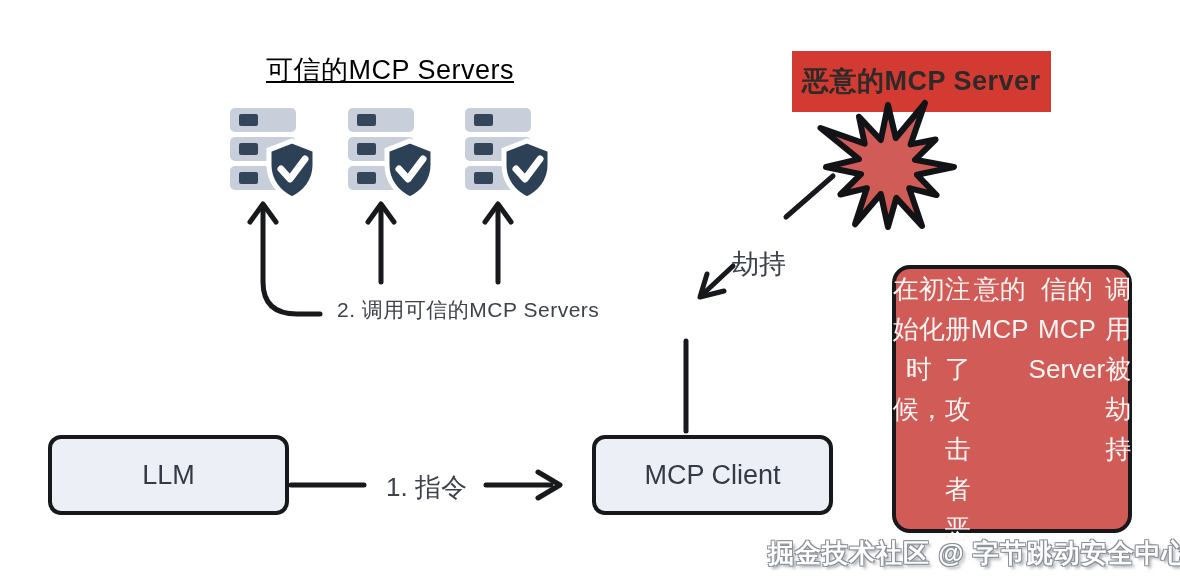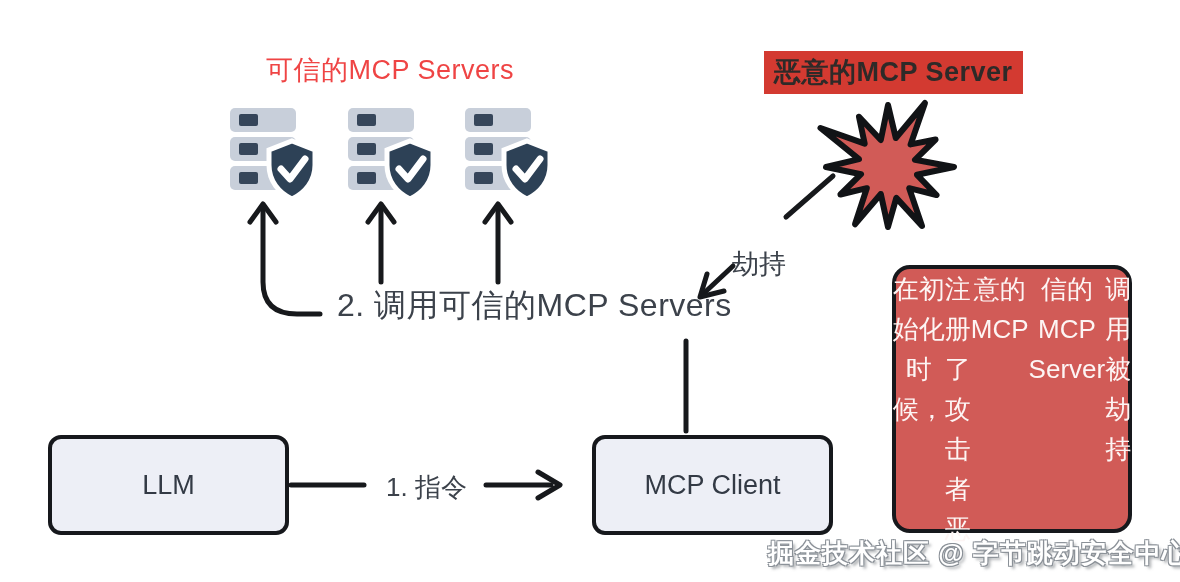--- a/index.html
+++ b/index.html
@@ -7,42 +7,42 @@
     width:1180px;height:582px;background:#ffffff;
     font-family:"Liberation Sans","DejaVu Sans",sans-serif;
     position:relative;overflow:hidden;
   }
   .canvas{position:absolute;inset:0;}
   .abs{position:absolute;}
   svg{display:block;}
 
   .diagram-title{
     left:240px;top:52px;width:300px;text-align:center;
-    font-size:27px;color:#ef4444;letter-spacing:.5px;
+    font-size:27px;color:#000000;letter-spacing:.5px;text-decoration:underline;
   }
   .server-icon{top:108px;width:88px;height:96px;}
   .mal-label{
-    left:764px;top:51px;height:37px;line-height:37px;padding:3px 10px;
+    left:792px;top:51px;height:37px;line-height:37px;padding:12px 10px;
     background:#d33a31;color:#2e2a28;font-size:27px;font-weight:bold;
     letter-spacing:.5px;
   }
   .starburst{left:803px;top:92px;}
   .hijack-label{
     left:728px;top:246px;font-size:27px;color:#3c424b;background:#ffffff;
     padding:0 4px;
   }
   .call-label{
-    left:337px;top:284px;font-size:32px;color:#3c424b;letter-spacing:.5px;
+    left:337px;top:296px;font-size:21px;color:#3c424b;letter-spacing:.5px;
   }
   .instr-label{
     left:380px;top:470px;font-size:26px;color:#3c424b;background:#ffffff;
     padding:0 6px;
   }
   .node{
-    box-sizing:border-box;width:241px;height:100px;top:435px;
+    box-sizing:border-box;width:241px;height:80px;top:435px;
     background:#edeff6;border:4px solid #16181c;border-radius:13px;
     display:flex;align-items:center;justify-content:center;
     font-size:27px;color:#333a45;
   }
   .node-llm{left:48px;}
   .node-mcp{left:592px;}
   .note{
     box-sizing:border-box;left:892px;top:265px;width:240px;height:268px;
     background:#d15b57;border:4px solid #16181c;border-radius:18px;
     color:#fdf5f4;font-size:26px;line-height:40px;text-align:center;

